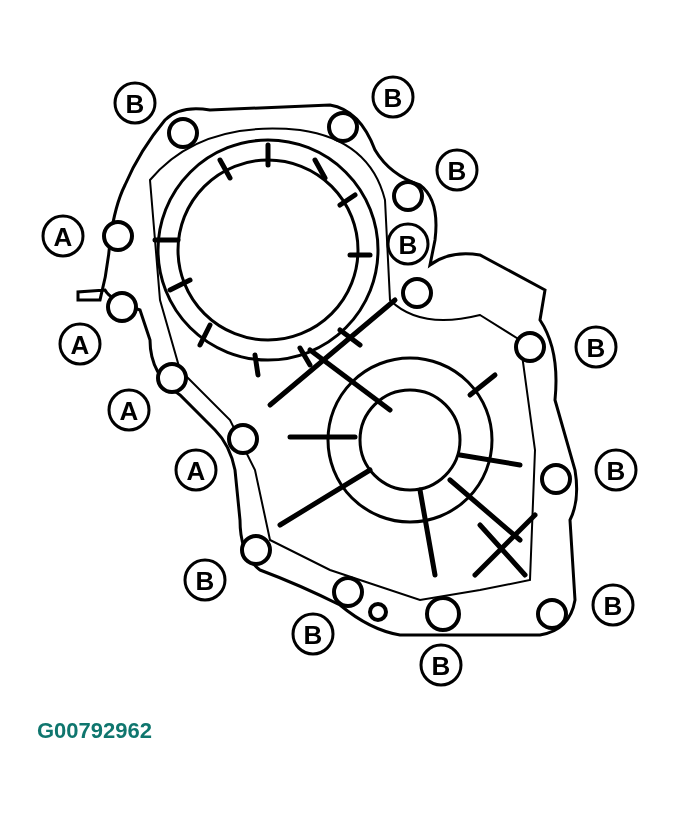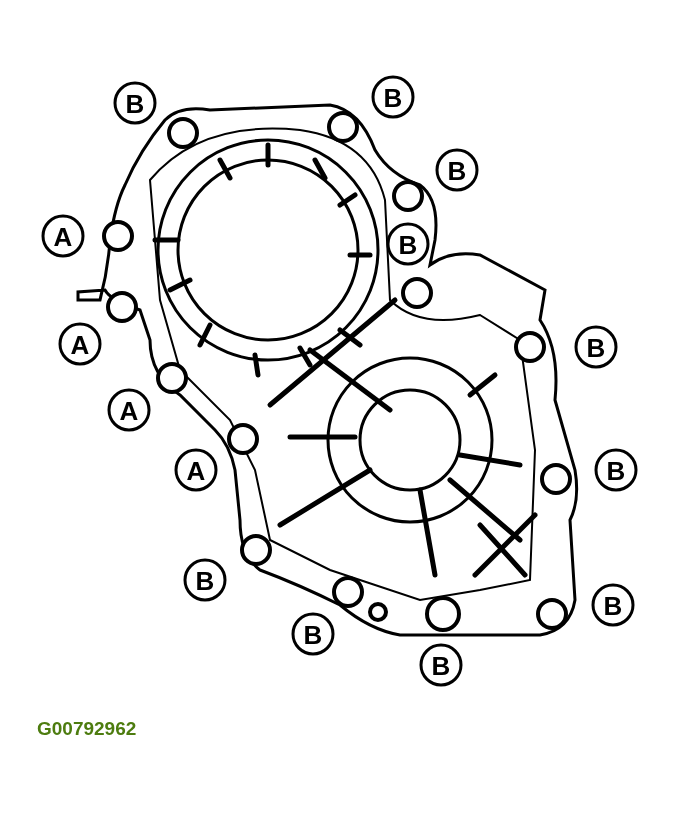--- a/index.html
+++ b/index.html
@@ -1,18 +1,18 @@
 <!DOCTYPE html>
 <html><head>
 <meta charset="utf-8">
 <style>
   html, body { margin:0; padding:0; background:#fff; }
   body { width:679px; height:813px; position:relative; overflow:hidden; font-family:"Liberation Sans", sans-serif; }
   svg { position:absolute; left:0; top:0; }
-  .caption { position:absolute; left:37px; top:718px; font-size:19px; font-weight:bold; color:#4d7c0f; }
+  .caption { position:absolute; left:37px; top:718px; font-size:22px; font-weight:bold; color:#0f766e; }
   .lbl { font-family:"Liberation Sans", sans-serif; font-weight:bold; font-size:26px; }
 </style>
 </head>
 <body>
 
 <svg width="679" height="813" viewBox="0 0 679 813">
   <g fill="none" stroke="#000" stroke-width="3">
 
     <path d="M165,120 Q180,105 210,110 L330,105 Q360,110 375,150 Q390,175 420,185 Q440,200 435,240 L430,265 Q450,250 480,255 L545,290 L540,320 Q560,350 555,400 L575,470 Q580,500 570,520 L575,600 Q570,630 540,635 L400,635 Q370,630 340,605 Q300,585 260,570 Q240,555 240,520 L235,470 Q230,445 215,430 L180,395 Q150,375 150,340 L140,310 Q110,300 105,290 L78,292 L78,300 L100,300 Q108,270 110,240 Q115,205 125,185 Q140,150 165,120 Z"></path>
 

